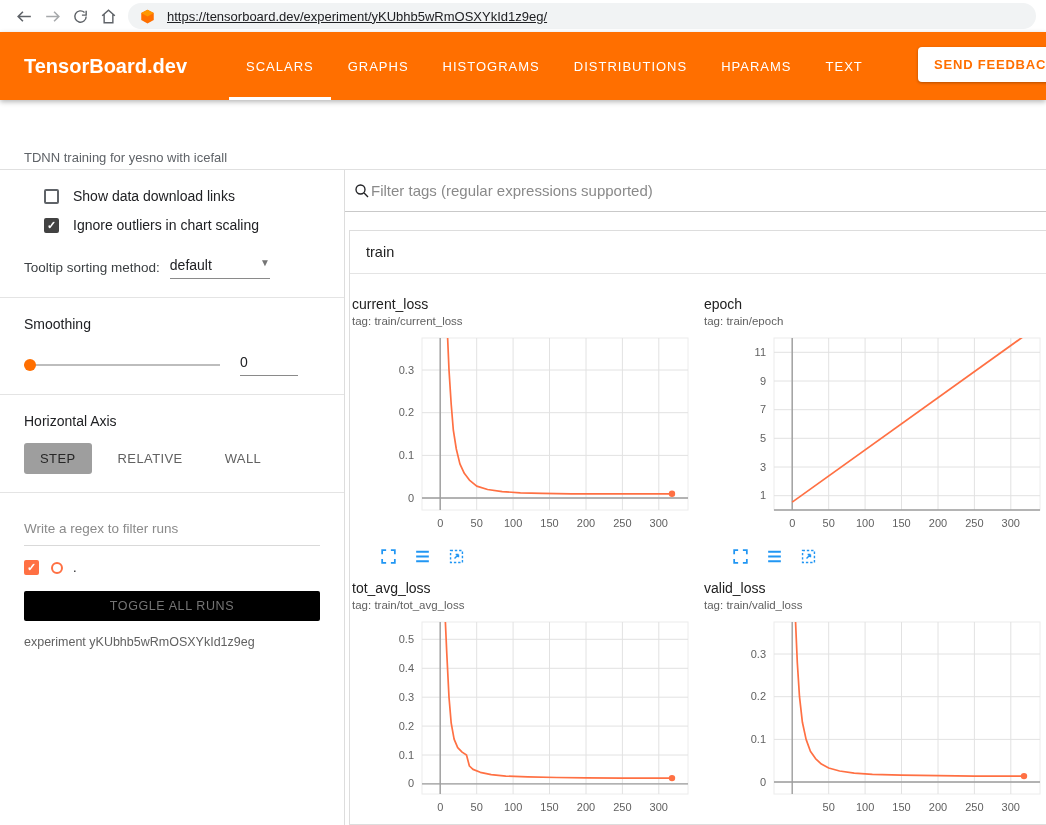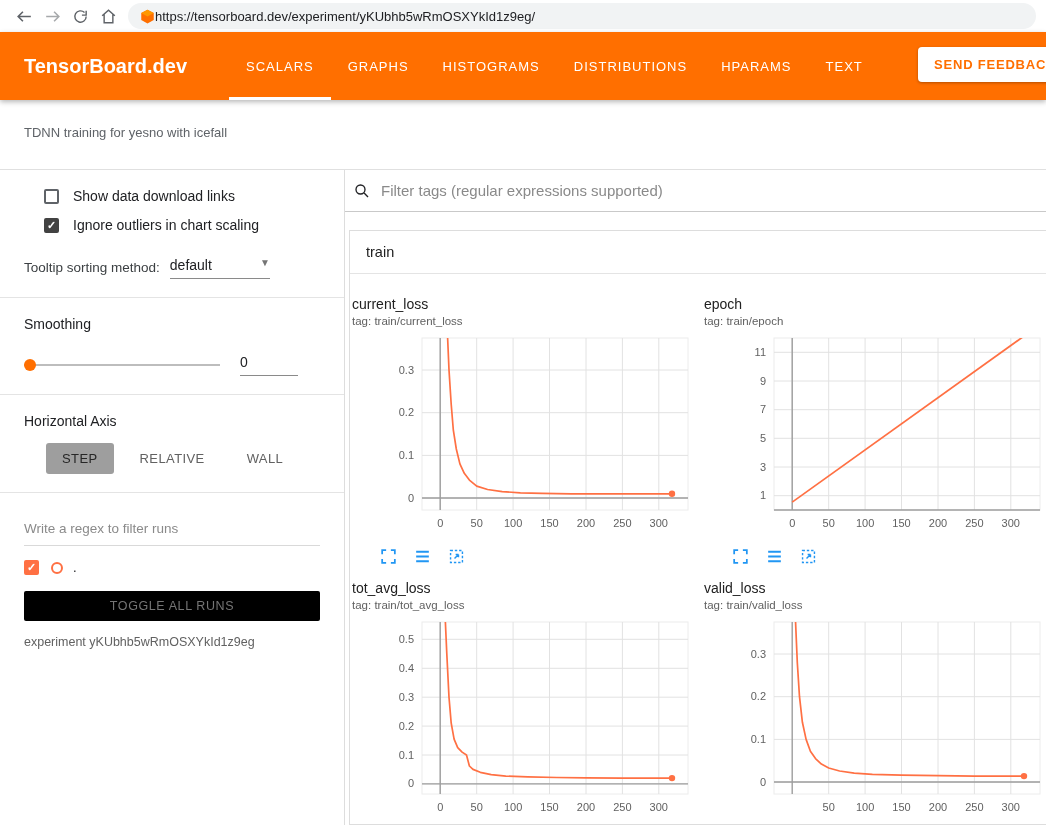--- a/index.html
+++ b/index.html
@@ -4,33 +4,33 @@
 <style>
   :root{ --brand:#ff6f00; --run:#ff7043; --blue:#2196f3; }
   *{box-sizing:border-box; margin:0; padding:0;}
   html,body{width:1046px; height:825px; overflow:hidden;}
   body{font-family:"Liberation Sans", sans-serif; background:#fff; color:#202124; position:relative;}
 
   
   .browser-bar{height:32px; display:flex; align-items:center; padding:0 10px; background:#fff;}
   .nav-icon{width:28px; height:28px; display:flex; align-items:center; justify-content:center; cursor:pointer; flex:none;}
   .nav-icon svg{display:block;}
-  .address-pill{flex:1; height:26px; background:#f1f3f4; border-radius:13px; display:flex; align-items:center; gap:0; padding:0 12px; margin-left:6px; cursor:text; overflow:hidden;}
+  .address-pill{flex:1; height:26px; background:#f1f3f4; border-radius:13px; display:flex; align-items:center; gap:12px; padding:0 12px; margin-left:6px; cursor:text; overflow:hidden;text-decoration:underline;}
   .url{font-size:13px; color:#202124; white-space:nowrap;}
 
   
   .app-header{height:68px; background:var(--brand); display:flex; align-items:stretch; position:relative; overflow:hidden; box-shadow:0 2px 5px rgba(0,0,0,.28); z-index:5;}
   .logo{align-self:center; color:#fff; font-size:20px; font-weight:700; margin:0 42px 0 24px; white-space:nowrap;}
   .nav-tabs{display:flex; align-items:stretch;}
   .nav-tab{display:flex; align-items:center; padding:3px 17px 0; color:#fff; font-size:13px; font-weight:500; letter-spacing:1px; border-bottom:3px solid transparent; cursor:pointer; white-space:nowrap;}
   .nav-tab.active{border-bottom-color:#fff;}
   .feedback-btn{position:absolute; left:918px; top:15px; background:#fff; color:var(--brand); border:none; font-family:inherit; font-size:13px; font-weight:700; letter-spacing:.8px; padding:10px 16px; border-radius:4px; box-shadow:0 1px 3px rgba(0,0,0,.3); white-space:nowrap; cursor:pointer;}
 
   
-  .experiment-bar{height:70px; border-bottom:1px solid #e0e0e0; display:flex; align-items:flex-end; padding:0 0 29px 24px; color:#5f6368; font-size:13px; background:#fff;}
+  .experiment-bar{height:70px; border-bottom:1px solid #e0e0e0; display:flex; align-items:flex-end; padding:0 0 4px 24px; color:#5f6368; font-size:13px; background:#fff;}
 
   
   .content{display:flex; height:655px;}
   .sidebar{width:345px; flex:none; border-right:1px solid #ddd; overflow:hidden; font-size:14px;}
   .side-section{padding:18px 24px 18px; border-bottom:1px solid #e4e4e4;}
   .side-section.no-border{border-bottom:none;}
 
   .check-row{display:flex; align-items:center; margin-bottom:13px; cursor:pointer;padding-left:20px;}
   .checkbox{width:15px; height:15px; border:2px solid #5f6368; border-radius:2px; margin-right:14px; background:#fff; display:flex; align-items:center; justify-content:center; flex:none;}
   .checkbox .mark{display:none; color:#fff; font-size:11px; font-weight:700; line-height:1;}
@@ -46,35 +46,35 @@
 
   .section-label{font-size:14px; color:#202124;}
   .slider-row{display:flex; align-items:center; margin-top:22px;}
   .slider{position:relative; width:196px; height:12px; flex:none; cursor:pointer;}
   .slider .track{position:absolute; top:5px; left:0; right:0; height:2px; background:#bdbdbd;}
   .slider .thumb{position:absolute; top:0; left:0; width:12px; height:12px; border-radius:50%; background:var(--brand);}
   .slider-value{margin-left:20px; width:58px; border-bottom:1px solid #8a8a8a; padding-bottom:5px; font-size:14px; color:#202124;}
 
   .axis-buttons{display:flex; gap:10px; margin-top:14px;}
   .axis-btn{border:none; background:transparent; color:#616161; font-family:inherit; font-size:13px; letter-spacing:.4px; padding:8px 16px; border-radius:3px; cursor:pointer; white-space:nowrap;}
-  .axis-btn.active{background:#9e9e9e; color:#262626;margin-left:22px;}
+  .axis-btn.active{background:#9e9e9e; color:#262626;}
 
   .runs-filter{margin-top:4px;}
   .runs-filter input{border:none; border-bottom:1px solid #d9d9d9; width:100%; font-family:inherit; font-size:13.5px; padding:6px 0 9px; outline:none; color:#202124; background:transparent;}
   ::placeholder{color:#8a8a8a; opacity:1;}
   .run-row{display:flex; align-items:center; margin-top:14px;}
   .run-row .checkbox{margin-right:0;}
   .swatch{width:12px; height:12px; border:2px solid var(--run); border-radius:50%; margin-left:12px; flex:none;}
   .run-name{margin-left:10px; font-size:13px; color:#202124;}
   .toggle-runs-btn{margin-top:16px; width:100%; height:30px; background:#000000; border:none; border-radius:2px; color:#757575; font-family:inherit; font-size:12.5px; letter-spacing:.6px; cursor:pointer;}
   .runs-caption{margin-top:14px; font-size:12.5px; color:#616161;}
 
   
   .main{flex:1; overflow:hidden; background:#fff;}
-  .filter-row{height:42px; display:flex; align-items:center; gap:10px; padding-left:8px; border-bottom:1px solid #c9c9c9;}
+  .filter-row{height:42px; display:flex; align-items:center; padding-left:8px; border-bottom:1px solid #c9c9c9;}
   .filter-row input{flex:1; border:none; outline:none; font-family:inherit; font-size:15px; color:#202124; background:transparent;}
   .card{margin:18px 0 0 4px; border:1px solid #ddd; border-right:none; height:595px; overflow:hidden; background:#fff;}
   .card-header{padding:13px 16px; font-size:14.5px; color:#212121; border-bottom:1px solid #e4e4e4; cursor:pointer;}
   .charts-grid{display:grid; grid-template-columns:352px 352px; padding:22px 0 0 2px;}
   .chart-block{margin-bottom:14px;}
   .chart-title{font-size:14px; color:#212121; line-height:16px;}
   .chart-tag{font-size:11.5px; color:#616161; margin-top:2px; line-height:14px;}
   .plot{margin-top:4px;}
   .tick{font-size:11px; fill:#616161; font-family:"Liberation Sans", sans-serif;}
   .chart-toolbar{display:flex; gap:14px; margin:6px 0 0 26px;}

